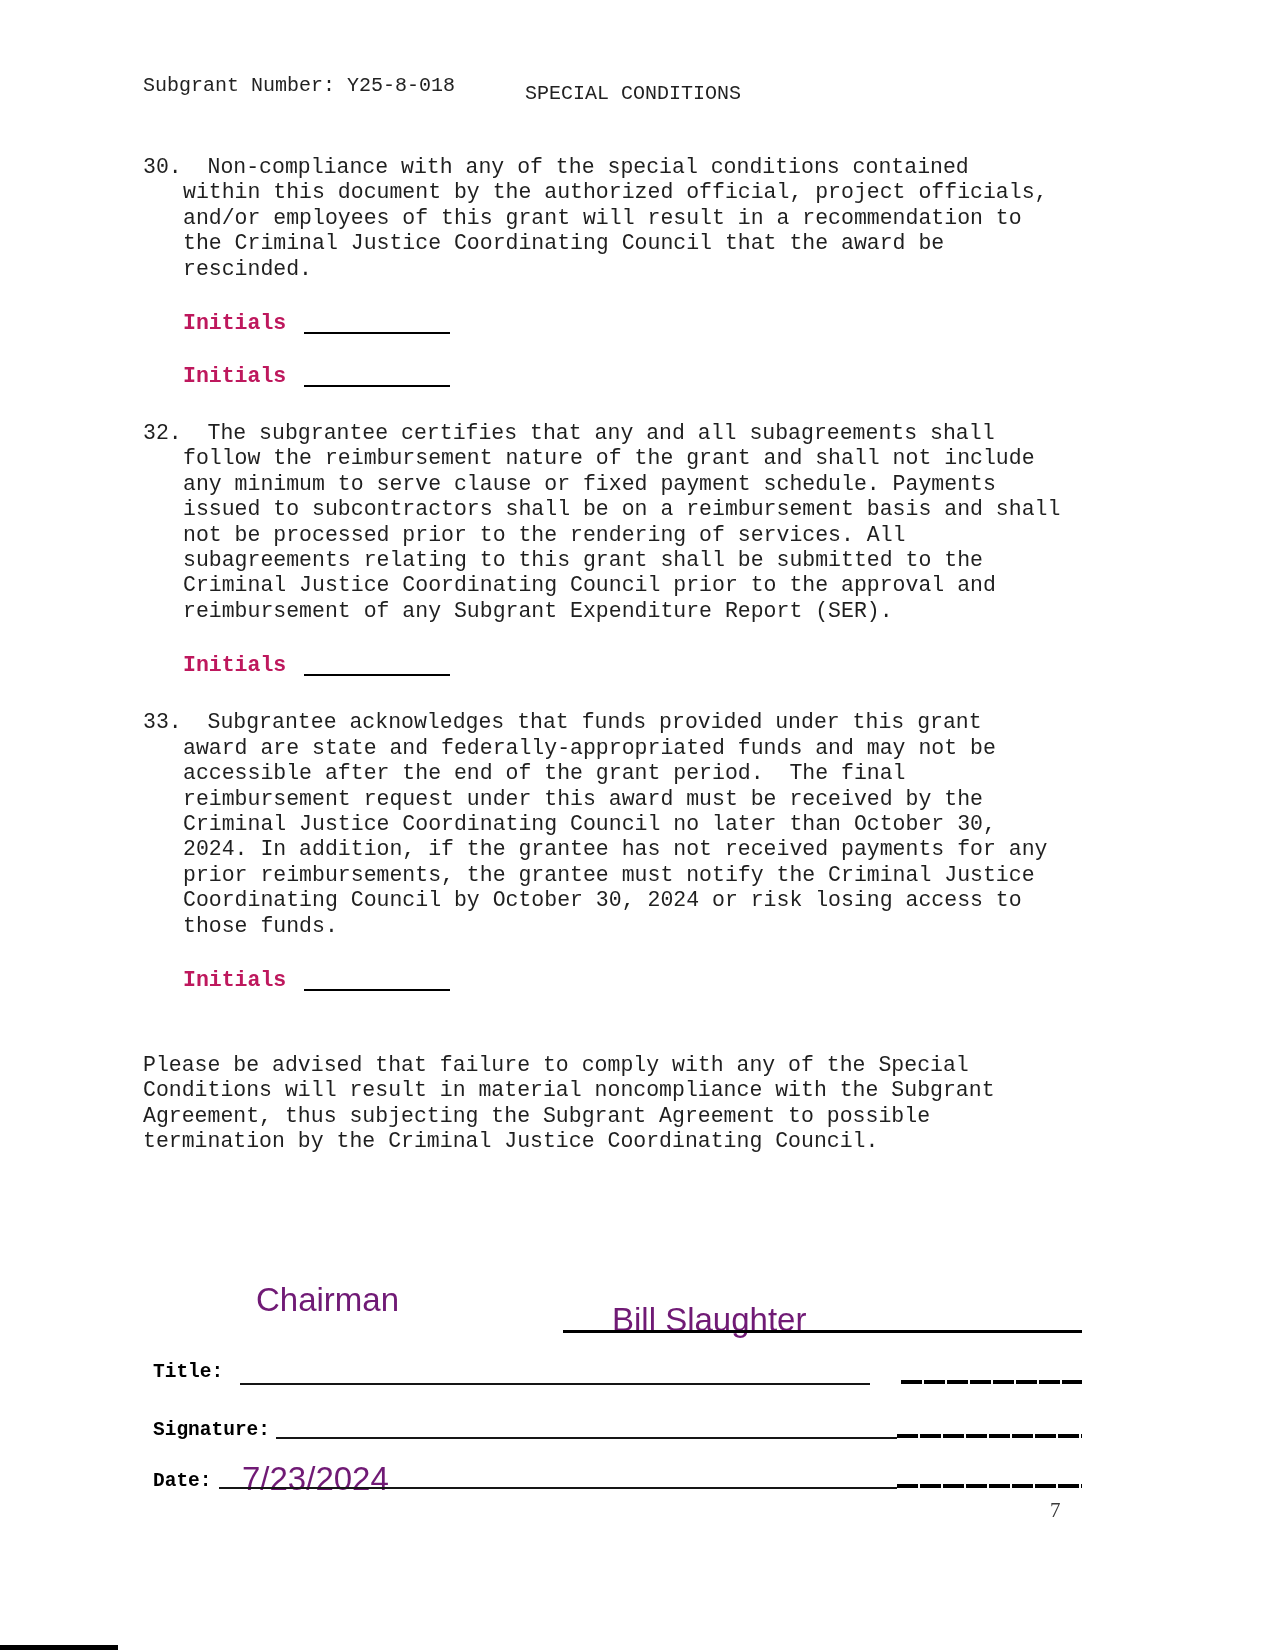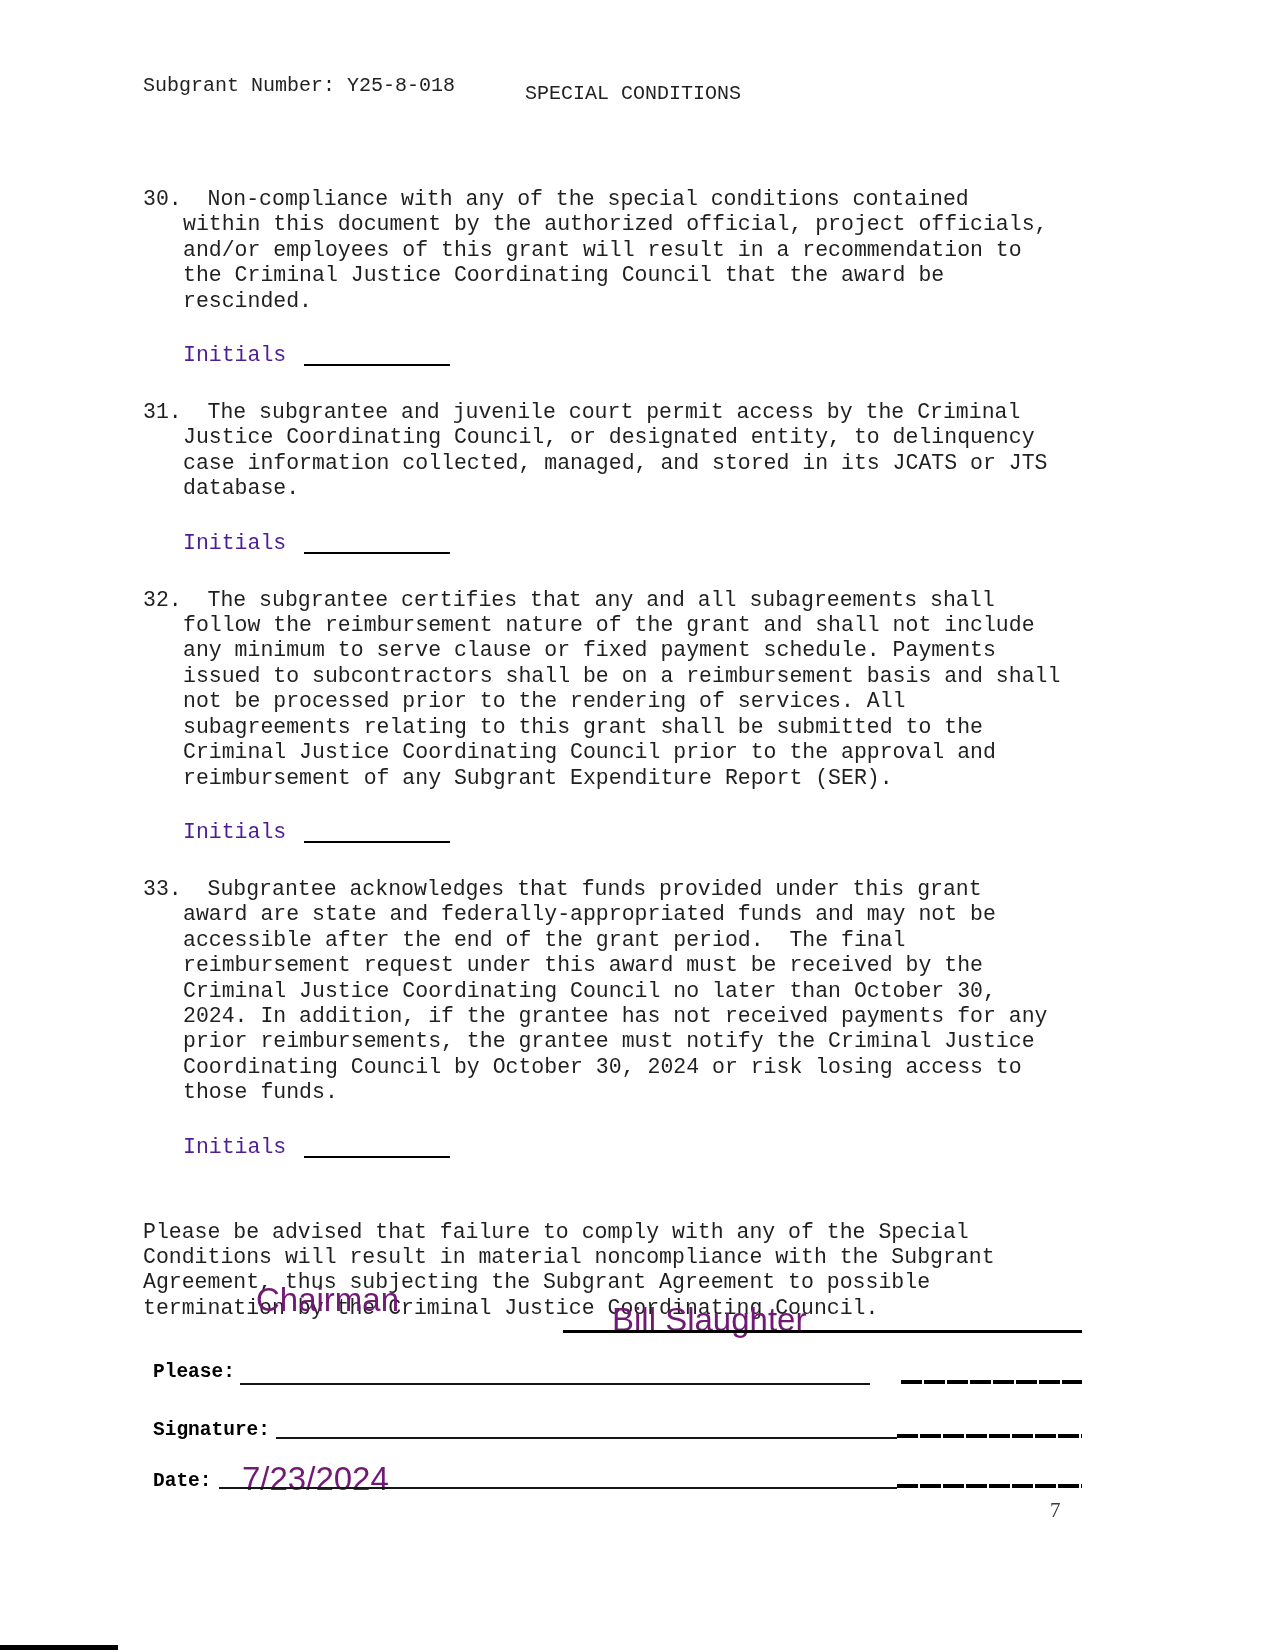--- a/index.html
+++ b/index.html
@@ -16,23 +16,23 @@
     position:absolute;left:143px;top:73px;width:1000px;
     font-size:21.5px;line-height:25.4px;
   }
   .hdr{position:relative;height:26px;font-size:20px;color:#222;}
   .hdr .doc-title{position:absolute;left:382px;top:0;margin-top:8px;}
   .cond{
     white-space:pre-wrap;
     padding-left:40px;text-indent:-40px;
     margin:33px 0 0 0;
   }
-  .cond.first{margin-top:88px;}
+  .cond.first{margin-top:56px;}
   .initials-row{margin-top:27px;padding-left:40px;height:26px;}
-  .init-label{font-weight:normal;color:#4c1d95;}
+  .init-label{font-weight:bold;color:#be185d;}
   .init-line{
     display:inline-block;width:146px;height:18px;
     border-bottom:2.5px solid #000;
     margin-left:18px;position:relative;top:5px;
   }
   .advisory{white-space:pre-wrap;margin:61px 0 0 0;}
 
   
   .sig{position:absolute;left:0;top:0;width:1275px;height:1650px;pointer-events:none;}
   .sig-label{
@@ -72,24 +72,20 @@
 
     <div class="cond first">30.  Non-compliance with any of the special conditions contained
 within this document by the authorized official, project officials,
 and/or employees of this grant will result in a recommendation to
 the Criminal Justice Coordinating Council that the award be
 rescinded.</div>
     <div class="initials-row">
       <span class="init-label">Initials</span><span class="init-line"></span>
     </div>
 
-    <div class="cond">31.  The subgrantee and juvenile court permit access by the Criminal
-Justice Coordinating Council, or designated entity, to delinquency
-case information collected, managed, and stored in its JCATS or JTS
-database.</div>
     <div class="initials-row">
       <span class="init-label">Initials</span><span class="init-line"></span>
     </div>
 
     <div class="cond">32.  The subgrantee certifies that any and all subagreements shall
 follow the reimbursement nature of the grant and shall not include
 any minimum to serve clause or fixed payment schedule. Payments
 issued to subcontractors shall be on a reimbursement basis and shall
 not be processed prior to the rendering of services. All
 subagreements relating to this grant shall be submitted to the
@@ -116,21 +112,21 @@
 Conditions will result in material noncompliance with the Subgrant
 Agreement, thus subjecting the Subgrant Agreement to possible
 termination by the Criminal Justice Coordinating Council.</div>
   </div>
 
   <div class="sig">
 
     <span class="sig-value" style="left:612px;top:1303px;">Bill Slaughter</span>
     <div class="rule" style="left:563px;top:1330px;width:560px;height:3px;"></div>
 
-    <span class="sig-label" style="top:1361px;">Please:</span>
+    <span class="sig-label" style="top:1361px;">Title:</span>
     <span class="sig-value" style="left:256px;top:1283px;">Chairman</span>
     <div class="rule rule-thin" style="left:240px;top:1383px;width:630px;"></div>
     <div class="rule rule-heavy" style="left:901px;top:1380px;width:221px;"></div>
 
     <span class="sig-label" style="top:1419px;">Signature:</span>
     <span class="sig-value" style="left:290px;top:1413px;"></span>
     <div class="rule rule-thin" style="left:276px;top:1437px;width:621px;"></div>
     <div class="rule rule-heavy" style="left:897px;top:1434px;width:223px;"></div>
 
     <span class="sig-label" style="top:1470px;">Date:</span>

